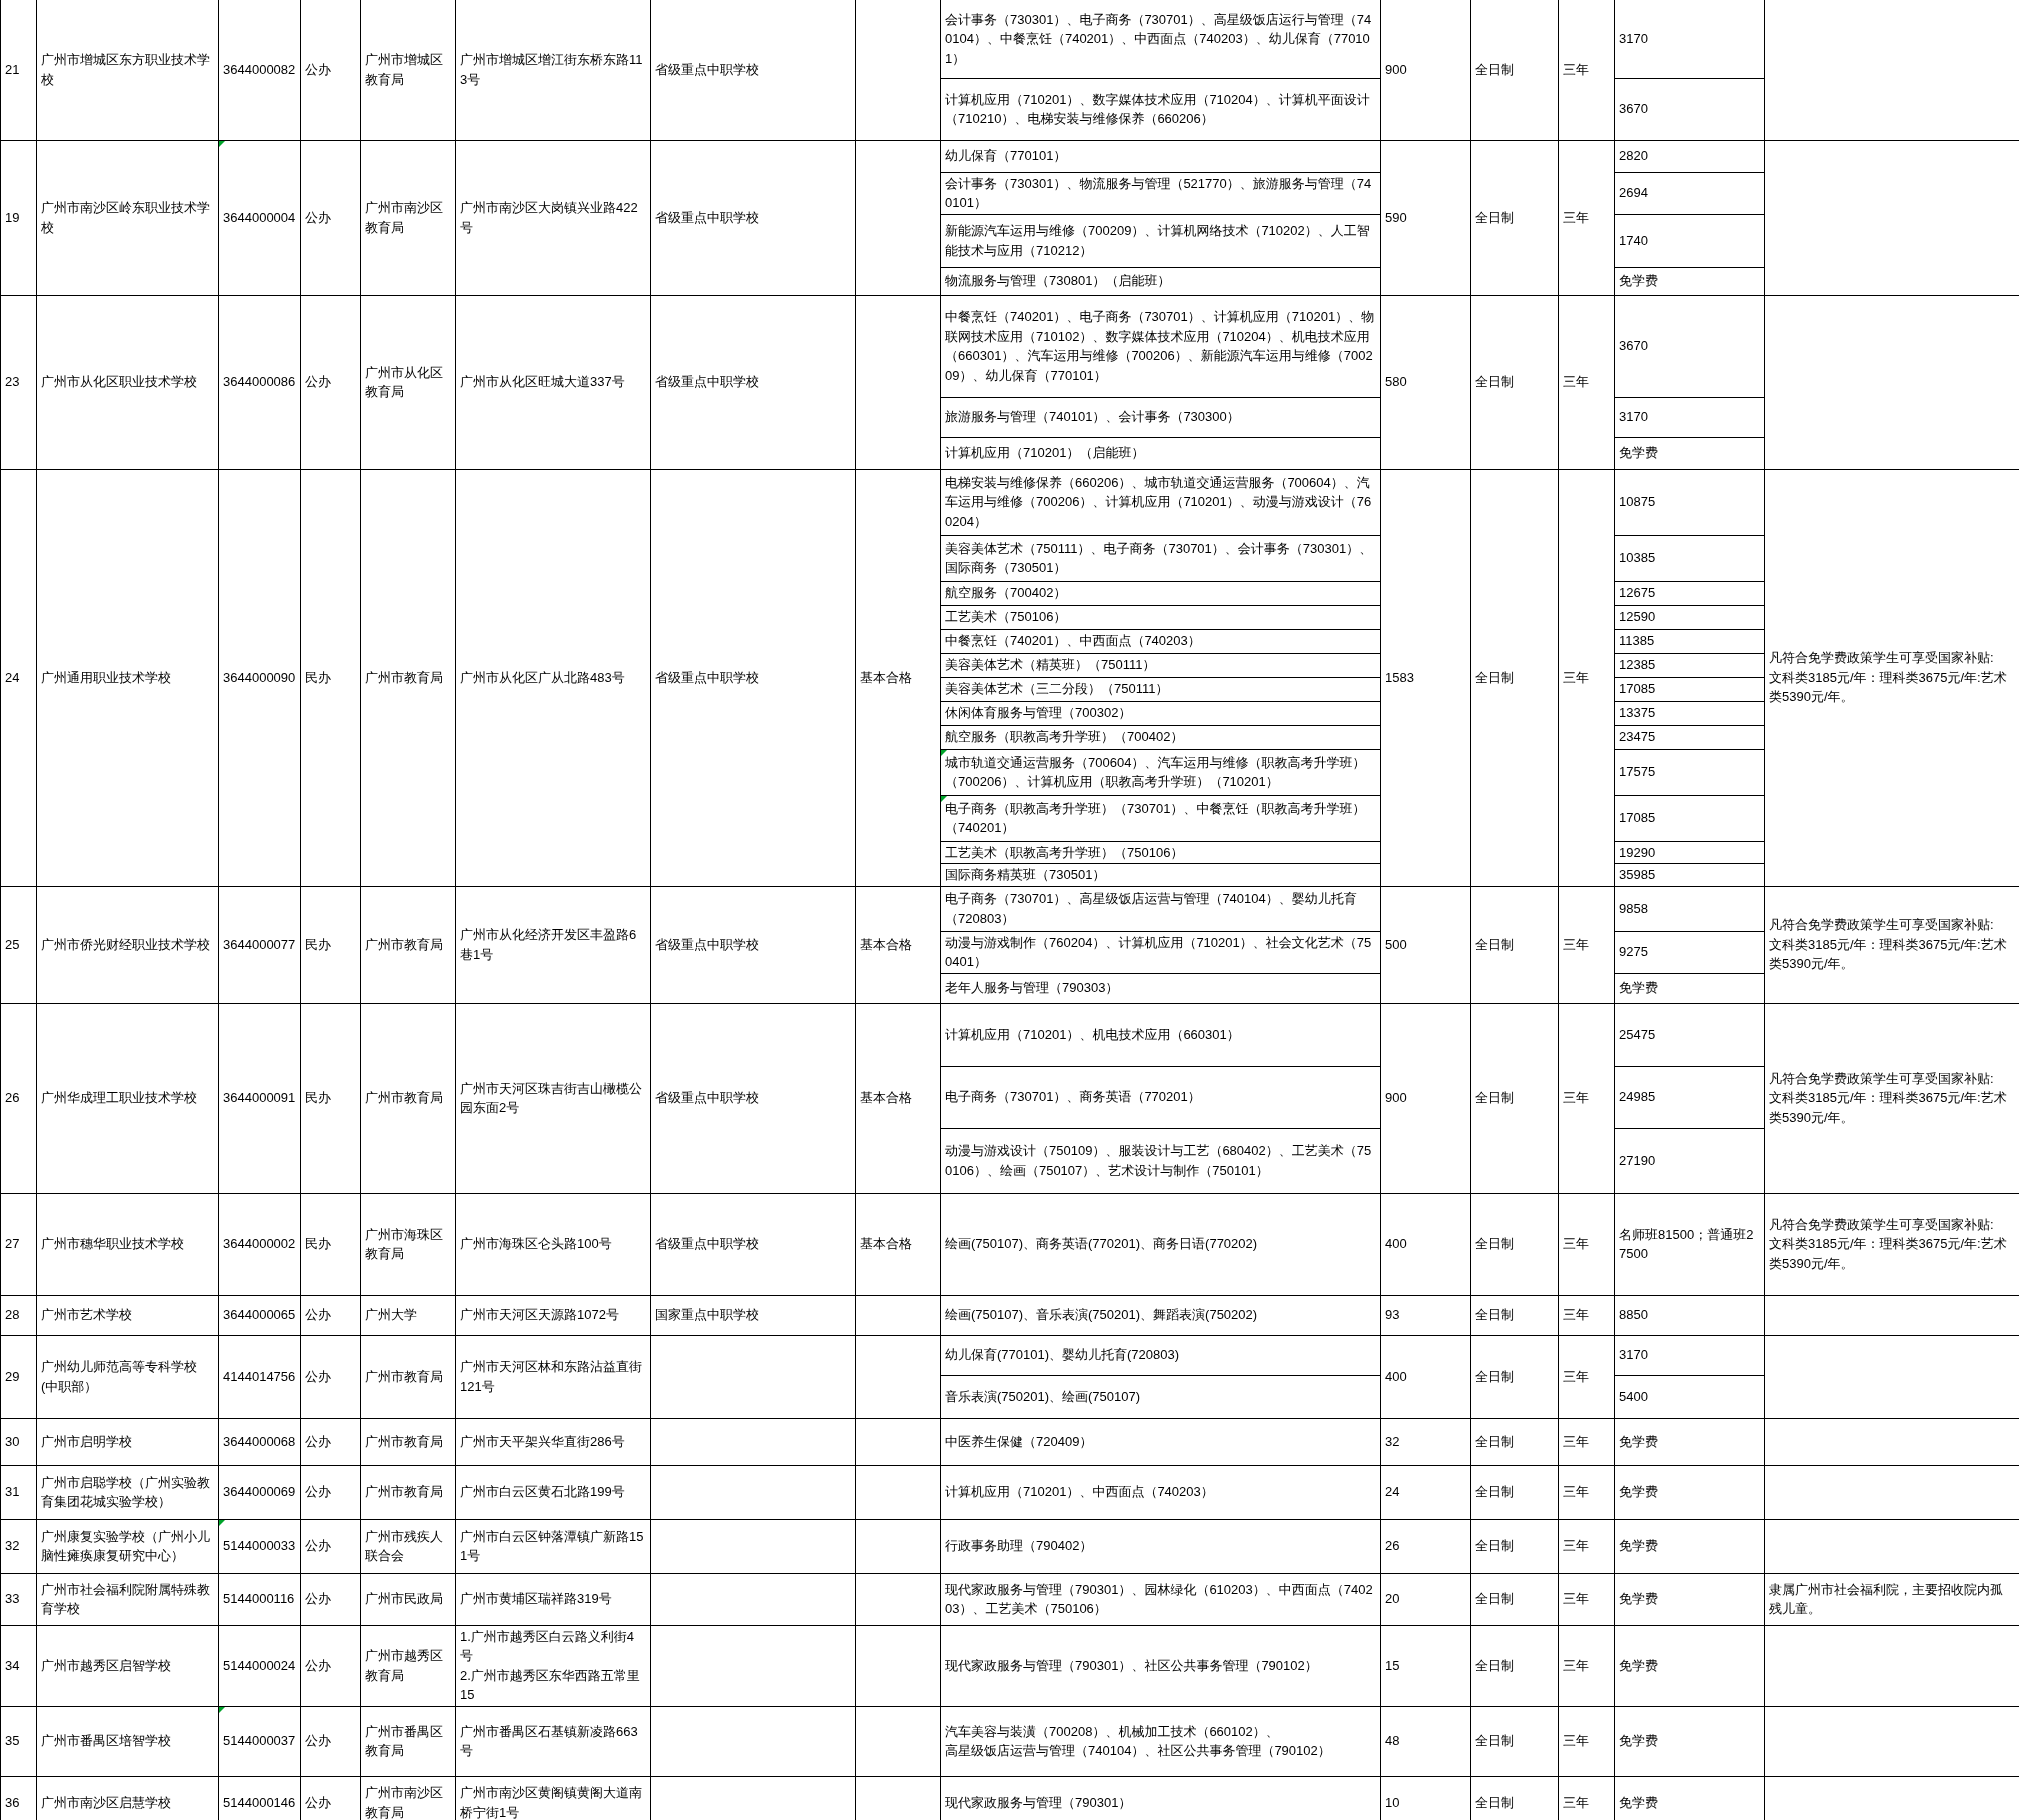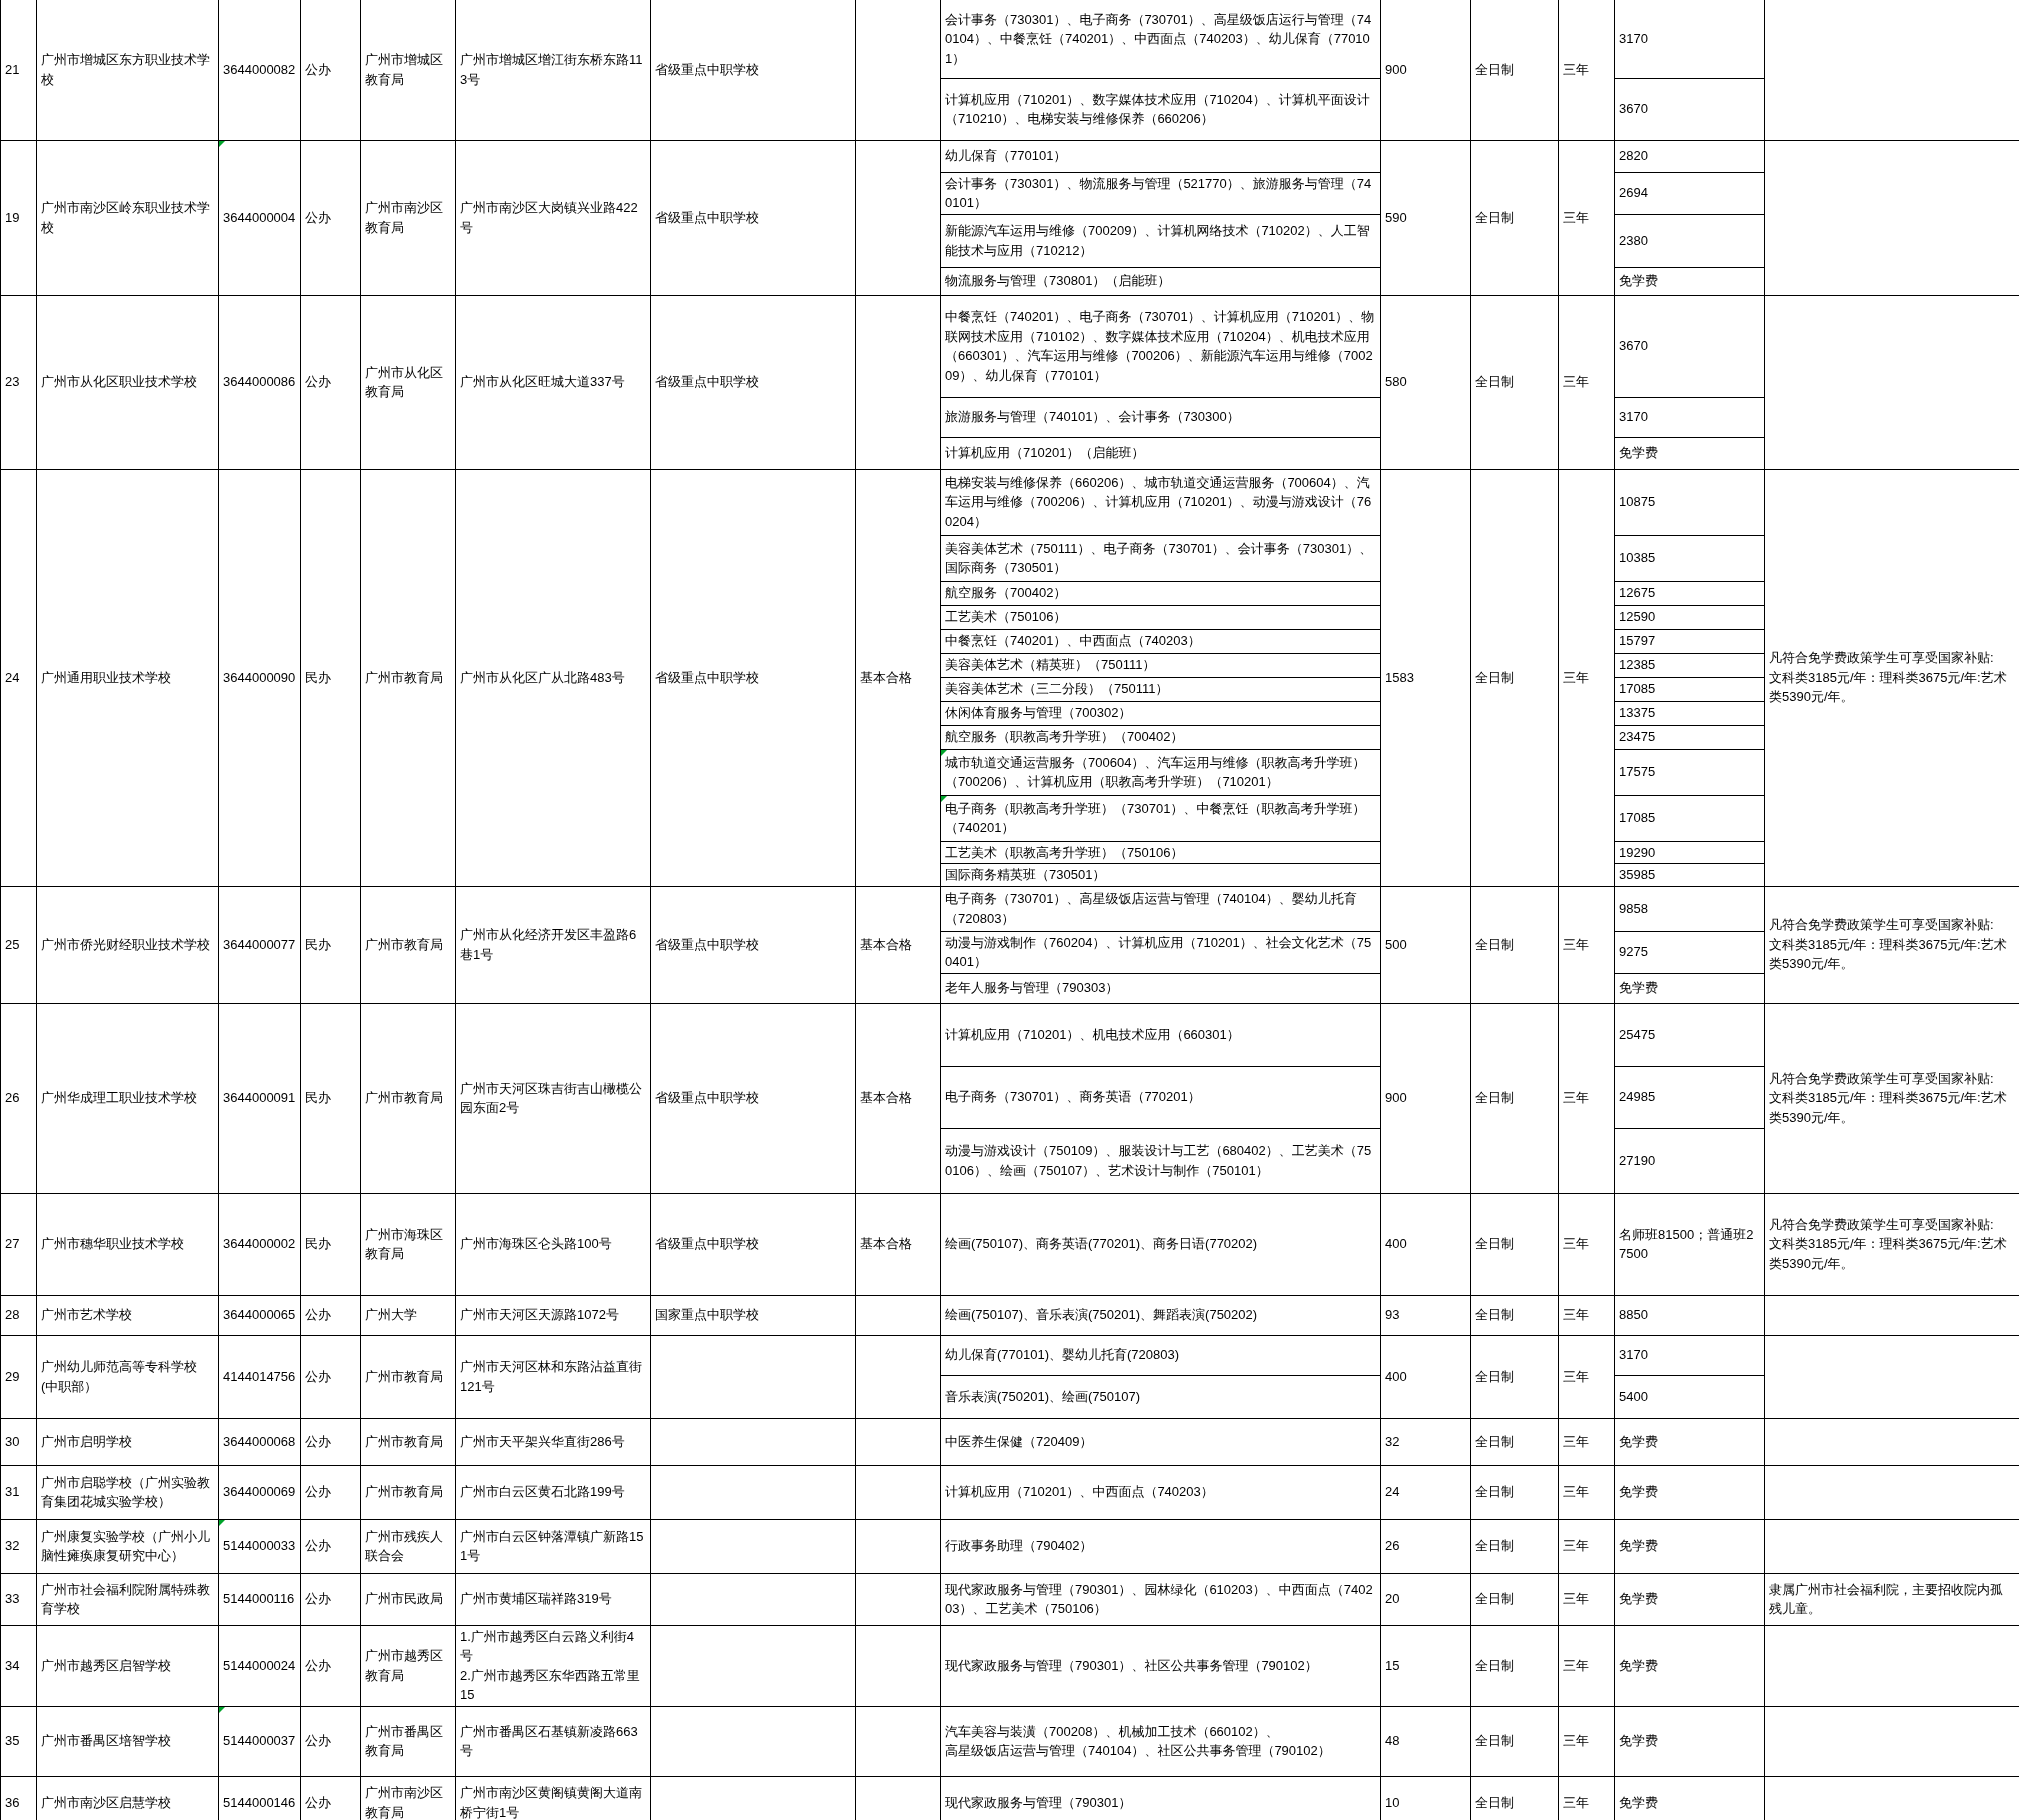--- a/index.html
+++ b/index.html
@@ -84,21 +84,21 @@
   <td rowspan="4">三年</td>
   <td>2820</td>
   <td rowspan="4"></td>
 </tr>
 <tr style="height:40px">
   <td>会计事务（730301）、物流服务与管理（521770）、旅游服务与管理（740101）</td>
   <td>2694</td>
 </tr>
 <tr style="height:53px">
   <td>新能源汽车运用与维修（700209）、计算机网络技术（710202）、人工智能技术与应用（710212）</td>
-  <td>2380</td>
+  <td>1740</td>
 </tr>
 <tr style="height:28px">
   <td>物流服务与管理（730801）（启能班）</td>
   <td>免学费</td>
 </tr>
 
 <tr style="height:102px">
   <td rowspan="3">23</td>
   <td rowspan="3">广州市从化区职业技术学校</td>
   <td rowspan="3">3644000086</td>
@@ -146,21 +146,21 @@
 <tr style="height:24px">
   <td>航空服务（700402）</td>
   <td>12675</td>
 </tr>
 <tr style="height:24px">
   <td>工艺美术（750106）</td>
   <td>12590</td>
 </tr>
 <tr style="height:24px">
   <td>中餐烹饪（740201）、中西面点（740203）</td>
-  <td>15797</td>
+  <td>11385</td>
 </tr>
 <tr style="height:24px">
   <td>美容美体艺术（精英班）（750111）</td>
   <td>12385</td>
 </tr>
 <tr style="height:24px">
   <td>美容美体艺术（三二分段）（750111）</td>
   <td>17085</td>
 </tr>
 <tr style="height:24px">

